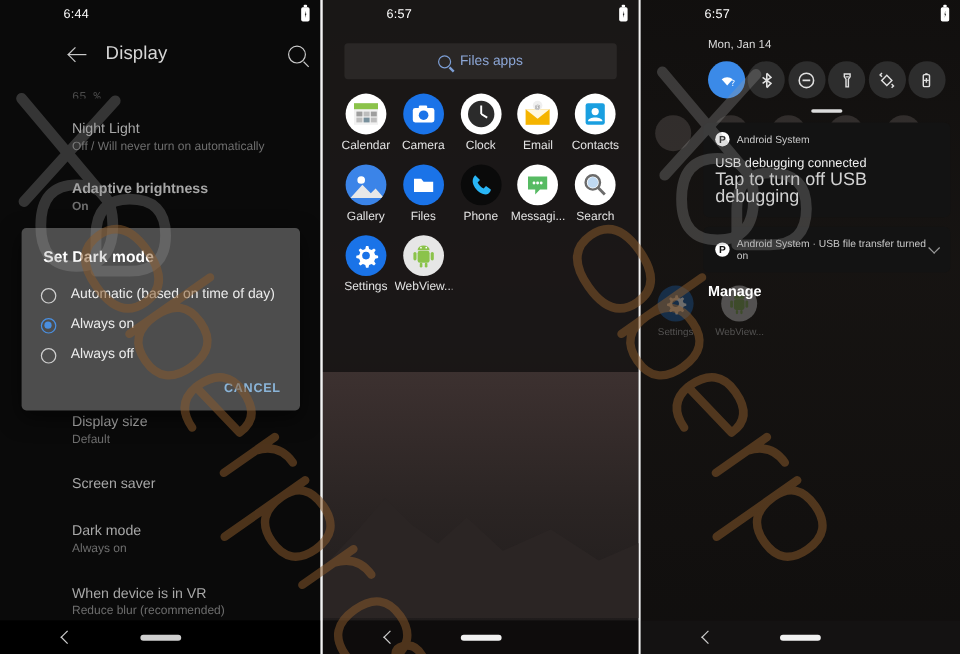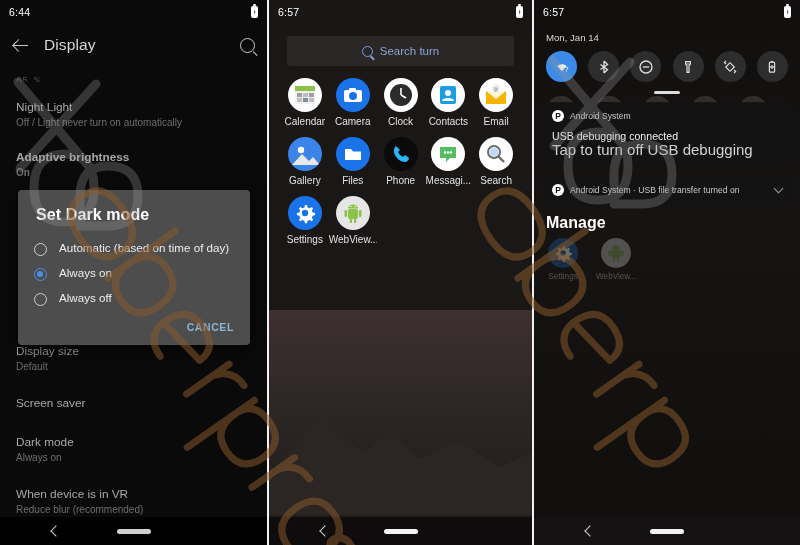--- a/index.html
+++ b/index.html
@@ -10,20 +10,21 @@
     overflow:hidden; position:relative;
   }
 
   #stage{ position:absolute; inset:0; display:flex; background:#ffffff; }
 
   .panel{
     position:relative;
     height:545px;
     overflow:hidden;
     background:#000;
+    padding-left:44px;
   }
   .p1{ width:267px; background:#0a0a0a; }
   .p2{ width:267px; border-left:2px solid #f2f2f2; border-right:2px solid #f2f2f2; }
   .p3{ width:266px; background:#000; }
 
   
   .statusbar{
     position:relative; height:24px;
     display:flex; align-items:center; justify-content:space-between;
     padding:0 9px; z-index:6;
@@ -76,21 +77,21 @@
   .s-cut .s{ color:#4a4a4a; }
 
   .spacer-dialog{ height:152px; }
   .dialog{
     position:absolute; left:18px; top:190px; width:232px;
     background:#4d4d4d; border-radius:4px; z-index:9;
     box-shadow:0 6px 18px rgba(0,0,0,.55);
     padding:16px 0 4px;
   }
   .dlg-title{
-    font-size:16px; color:#ffffff; font-weight:bold;
+    font-size:13px; color:#ffffff; font-weight:bold;
     padding:0 18px 12px; letter-spacing:.1px;
   }
   .dlg-opt{ display:flex; align-items:flex-start; padding:5px 18px 5px 16px; gap:12px; }
   .radio{
     width:13px; height:13px; border-radius:50%; border:1.6px solid #cfcfcf;
     flex:0 0 13px; margin-top:2px; position:relative;
   }
   .radio.on{ border-color:#4a90e2; }
   .radio.on:after{
     content:""; position:absolute; left:2.2px; top:2.2px;
@@ -178,21 +179,21 @@
     font-size:8.5px; font-weight:bold; display:flex; align-items:center;
     justify-content:center; line-height:1; flex:0 0 12px;
   }
   .notif-app{ font-size:8.6px; color:#c9c9c9; }
   .notif-t{ font-size:10.6px; color:#efefef; margin-top:7px; line-height:14px; }
   .notif-s{ font-size:15px; color:#d2d2d2; line-height:14px; }
   .notif.compact{ display:flex; align-items:center; justify-content:space-between; padding:9px 10px; }
   .chev{ width:7px; height:7px; border-right:1.3px solid #9a9a9a; border-bottom:1.3px solid #9a9a9a;
          transform:rotate(45deg); margin-bottom:3px; }
   .manage{
-    position:relative; z-index:5; padding:9px 12px 0; font-size:16px;
+    position:relative; z-index:5; padding:9px 12px 0; font-size:12px;
     color:#ffffff; font-weight:bold;
   }
   .ghost-apps{
     position:absolute; left:0; right:0; top:238px; z-index:4;
     display:flex; padding:0 14px; gap:18px; opacity:.45;
   }
   .ghost-app{ display:flex; flex-direction:column; align-items:center; gap:4px; }
   .ghost-app .ic{ width:30px; height:30px; border-radius:50%;
                   display:flex; align-items:center; justify-content:center; overflow:hidden;}
   .ghost-app .nm{ font-size:8.2px; color:#9c9c9c; }
@@ -238,21 +239,21 @@
       <div class="title">Display</div>
       <div class="mag"></div>
     </div>
 
     <div class="settings-list">
       <div class="s-item s-cut">
         <div class="s">65 %</div>
       </div>
       <div class="s-item" style="padding-top:18px;">
         <div class="t">Night Light</div>
-        <div class="s">Off / Light never turn on automatically</div>
+        <div class="s">Off / Will never turn on automatically</div>
       </div>
       <div class="s-item" style="padding-top:16px;font-weight:bold;">
         <div class="t">Adaptive brightness</div>
         <div class="s">On</div>
       </div>
     </div>
 
     <div class="spacer-dialog"></div>
 
     <div class="settings-list">
@@ -310,21 +311,21 @@
 
     <div class="statusbar">
       <div class="sb-time">6:57</div>
       <div class="sb-icons">
         <div class="batt"></div>
       </div>
     </div>
 
     <div class="searchbar">
       <div class="mag2"></div>
-      <div class="ph">Search turn</div>
+      <div class="ph">Files apps</div>
     </div>
 
     <div class="apps">
 
       <div class="app">
         <div class="ic" style="background:#fff;">
           <svg width="34" height="34" viewBox="0 0 34 34">
               <rect x="7" y="8" width="20" height="18" fill="#f1f1f1"></rect>
               <rect x="7" y="8" width="20" height="5" fill="#8bc34a"></rect>
               <rect x="9" y="15" width="5" height="4" fill="#9e9e9e"></rect>
@@ -356,38 +357,38 @@
               <line x1="17" y1="17" x2="17" y2="10" stroke="#fff" stroke-width="1.6"></line>
               <line x1="17" y1="17" x2="22" y2="20" stroke="#fff" stroke-width="1.6"></line>
             </svg>
         </div>
         <div class="nm">Clock</div>
       </div>
 
       <div class="app">
         <div class="ic" style="background:#fff;">
           <svg width="34" height="34" viewBox="0 0 34 34">
-              <rect x="9" y="8" width="16" height="18" rx="2" fill="#1a9fe0"></rect>
-              <circle cx="17" cy="15" r="3" fill="#fff"></circle>
-              <path d="M11,23 C11,19 23,19 23,23 Z" fill="#fff"></path>
-            </svg>
-        </div>
-        <div class="nm">Contacts</div>
-      </div>
-
-      <div class="app">
-        <div class="ic" style="background:#fff;">
-          <svg width="34" height="34" viewBox="0 0 34 34">
               <rect x="7" y="13" width="20" height="13" fill="#f5b400"></rect>
               <path d="M7,13 L17,21 L27,13 Z" fill="#fff7e0"></path>
               <circle cx="17" cy="10" r="4" fill="#efefef"></circle>
               <text x="17" y="12.5" font-size="5" text-anchor="middle" fill="#888">@</text>
             </svg>
         </div>
         <div class="nm">Email</div>
+      </div>
+
+      <div class="app">
+        <div class="ic" style="background:#fff;">
+          <svg width="34" height="34" viewBox="0 0 34 34">
+              <rect x="9" y="8" width="16" height="18" rx="2" fill="#1a9fe0"></rect>
+              <circle cx="17" cy="15" r="3" fill="#fff"></circle>
+              <path d="M11,23 C11,19 23,19 23,23 Z" fill="#fff"></path>
+            </svg>
+        </div>
+        <div class="nm">Contacts</div>
       </div>
 
       <div class="app">
         <div class="ic" style="background:#3b84e8;">
           <svg width="34" height="34" viewBox="0 0 34 34">
               <circle cx="13" cy="13" r="3.2" fill="#fff"></circle>
               <path d="M4,28 L14,17 L21,24 L25,20 L32,28 Z" fill="#e8e8e8"></path>
             </svg>
         </div>
         <div class="nm">Gallery</div>

